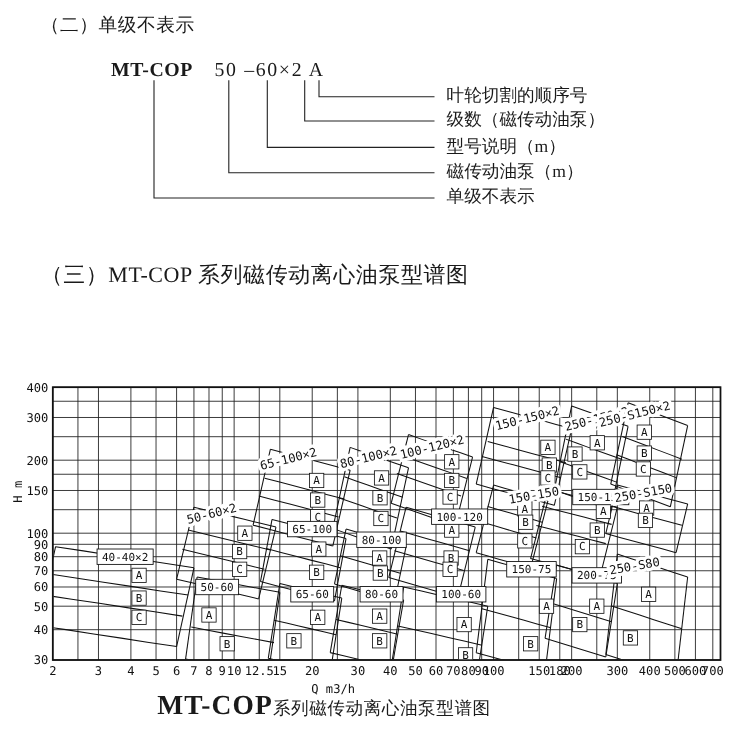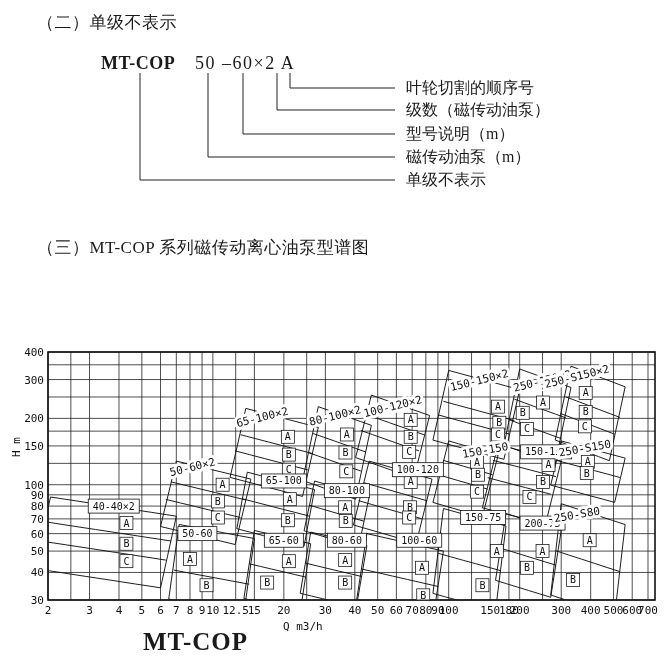--- a/index.html
+++ b/index.html
@@ -2,21 +2,21 @@
 <html><head>
 <meta charset="utf-8">
 <style>
   html,body{margin:0;padding:0}
   body{
     width:672px;height:672px;position:relative;background:#fff;
     font-family:"Liberation Serif",serif;color:#1a1a1a;overflow:hidden;
   }
   .abs{position:absolute}
   .h2a{left:37px;top:11px;font-size:17px;letter-spacing:.5px}
-  .h3a{left:37px;top:236px;font-size:17px;letter-spacing:.5px}
+  .h3a{left:37px;top:236px;font-size:20px;letter-spacing:.5px}
   .model-prefix{left:101px;top:53px;font-size:18px;font-weight:600;letter-spacing:.5px}
   .model-code{left:195px;top:53px;font-size:18px;letter-spacing:1.5px;white-space:pre}
   .callout-label{left:406px;font-size:16px;line-height:18px;white-space:nowrap}
   #callout-svg{left:0;top:0;width:672px;height:220px}
   #chart-svg{left:0;top:300px;width:672px;height:340px}
   .caption{left:143px;top:628px;display:flex;align-items:baseline}
   .caption .latin{font-size:25px;font-weight:600;letter-spacing:1px}
   .caption .cjk{font-size:16px;letter-spacing:.5px}
   svg text{fill:#111}
 </style>
@@ -595,13 +595,14 @@
       <text x="44" y="422.3640040965734" font-size="11" font-family="&quot;DejaVu Sans Mono&quot;,monospace" text-anchor="end">200</text>
       <text x="44" y="383.54355030237275" font-size="11" font-family="&quot;DejaVu Sans Mono&quot;,monospace" text-anchor="end">300</text>
       <text x="44" y="356" font-size="11" font-family="&quot;DejaVu Sans Mono&quot;,monospace" text-anchor="end">400</text>
     </g>
     <text x="283" y="630" font-size="11" font-family="&quot;DejaVu Sans Mono&quot;,monospace">Q m3/h</text>
     <text x="20" y="447" font-size="11" font-family="&quot;DejaVu Sans Mono&quot;,monospace" text-anchor="middle" transform="rotate(-90 20 447)">H m</text>
   </svg>
 
 <div class="abs caption">
   <span class="latin">MT-COP</span>
+    <span class="cjk">系列磁传动离心油泵型谱图</span>
 </div>
 
 </body></html>

